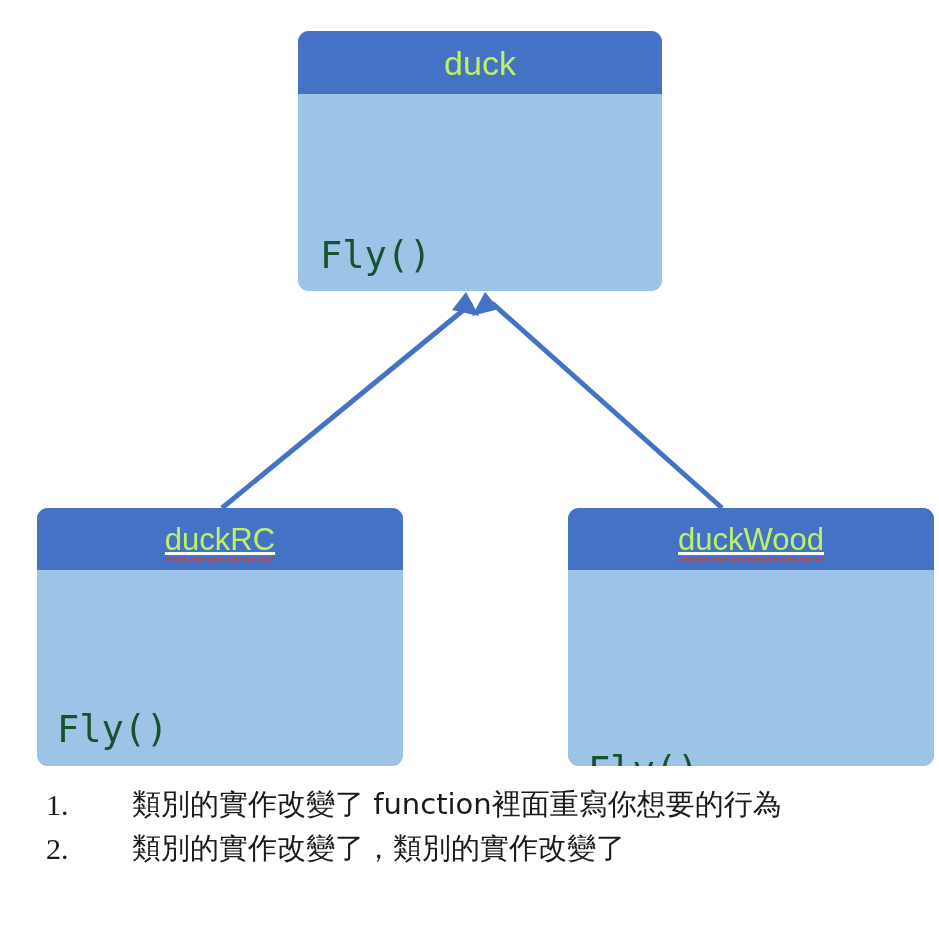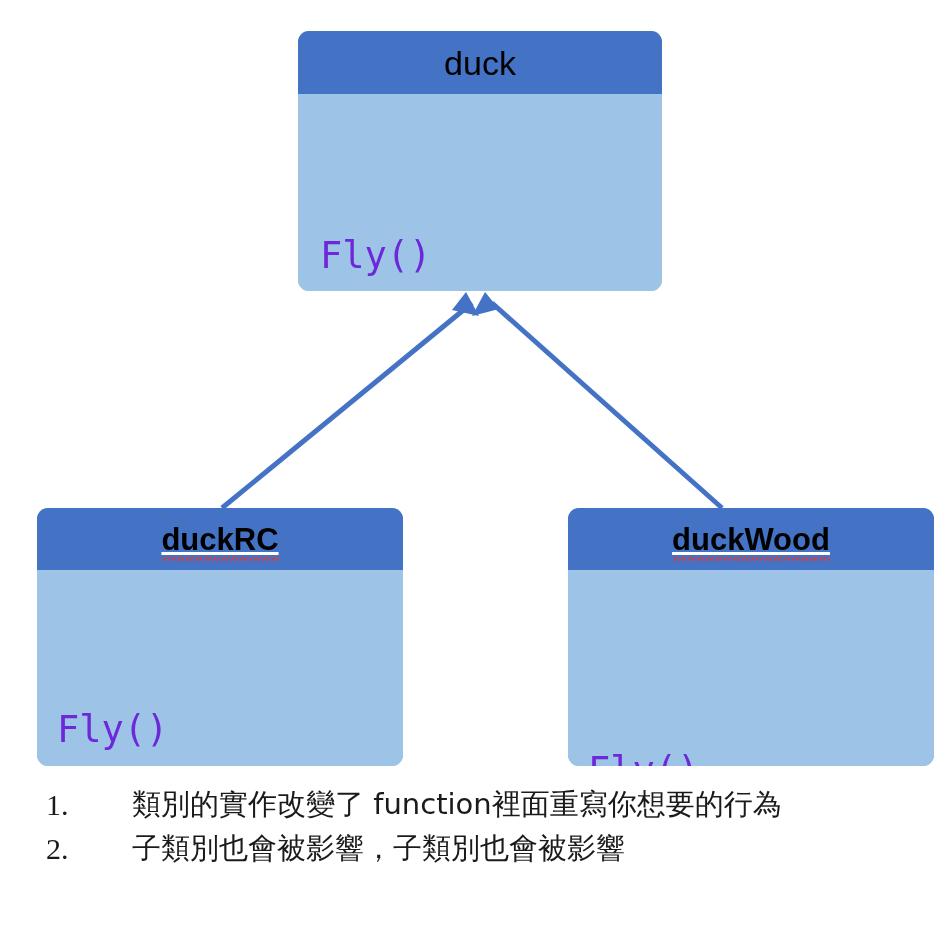--- a/index.html
+++ b/index.html
@@ -38,58 +38,57 @@
     position: absolute;
     z-index: 2;
     border-radius: 11px;
     overflow: hidden;
     display: flex;
     flex-direction: column;
     background: #9dc3e6;
   }
   .uml-box-header {
     background: #4472c4;
-    color: #000000;
+    color: #bef264;
     display: flex;
     align-items: center;
     justify-content: center;
     box-sizing: border-box;
     flex: none;
   }
   .uml-box-title {
     font-family: "Liberation Sans", "DejaVu Sans", sans-serif;
     font-weight: 400;
     line-height: 1;
     white-space: nowrap;
   }
   .uml-box-title.spellcheck {
     text-decoration: underline;
     text-decoration-color: #ffffff;
     text-underline-offset: 2px;
     position: relative;
-    font-weight: bold;
   }
   
   .uml-box-title.spellcheck::after {
     content: "";
     position: absolute;
     left: 0;
     right: 0;
     bottom: -6px;
     height: 4px;
     background-image:
       repeating-linear-gradient(135deg,
         #e8342a 0px, #e8342a 1.4px,
         rgba(0,0,0,0) 1.4px, rgba(0,0,0,0) 3.2px);
     opacity: 0.95;
   }
   .uml-box-body {
     flex: 1 1 auto;
     background: #9dc3e6;
-    color: #6d28d9;
+    color: #14532d;
     box-sizing: border-box;
     font-family: "DejaVu Sans Mono", "Liberation Mono", monospace;
     line-height: 1.28;
     white-space: pre;
   }
   .uml-method {
     display: block;
   }
 
   
@@ -208,18 +207,18 @@
   <div id="notes">
     <div class="note-item">
       <span class="note-marker">1.</span>
       <span class="note-text">
         <span>類別的實作改變了 function裡面重寫你想要的行為</span>
       </span>
     </div>
     <div class="note-item">
       <span class="note-marker">2.</span>
       <span class="note-text">
-        <span style="display:block">子類別也會被影響，子類別也會被影響</span>
+        <span style="display:block">類別的實作改變了，類別的實作改變了</span>
       </span>
     </div>
   </div>
 
 </div>
 
 </body></html>

